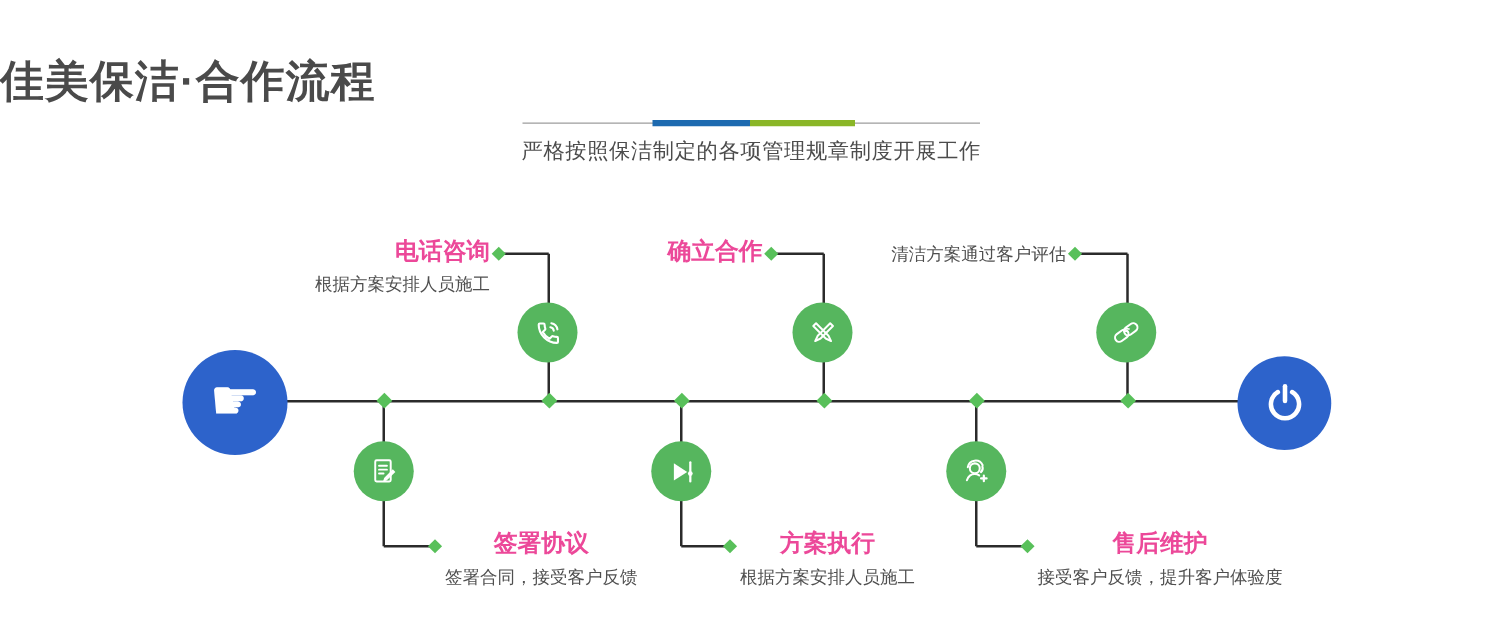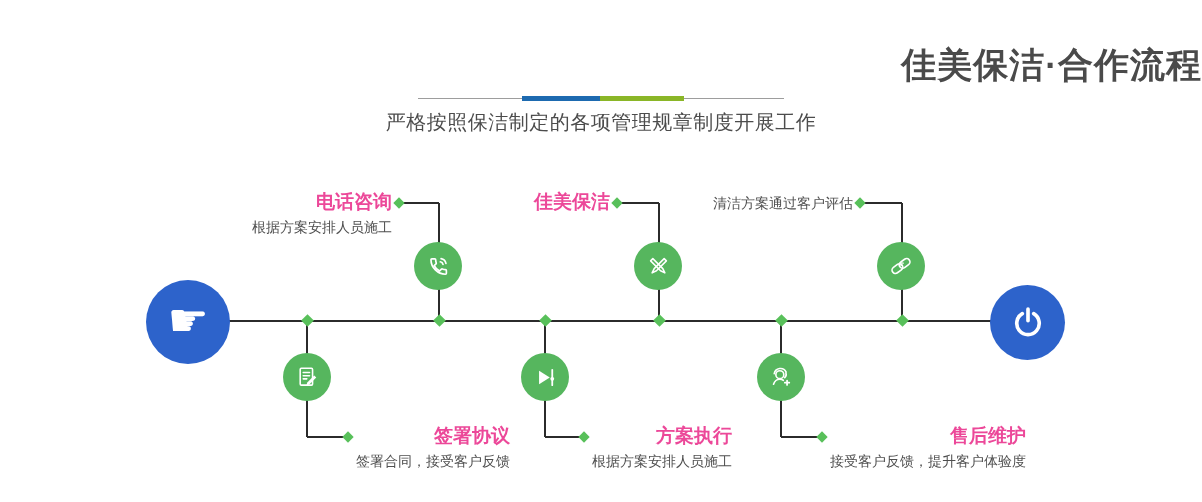--- a/index.html
+++ b/index.html
@@ -2,52 +2,52 @@
 <html><head>
 <meta charset="utf-8">
 <style>
   html,body{margin:0;padding:0;background:#fff;}
   .canvas{
     position:relative;width:1202px;height:502px;background:#ffffff;
     font-family:"Liberation Sans","DejaVu Sans",sans-serif;overflow:hidden;
   }
   
   .title{
-    position:absolute;left:0;top:42px;width:100%;text-align:right;
+    position:absolute;left:0;top:42px;width:100%;text-align:left;
     font-size:35px;font-weight:bold;color:#4a4a4a;letter-spacing:1px;
   }
   .divider{position:absolute;left:418px;top:94px;width:366px;height:8px;}
   .divider-line{position:absolute;left:0;top:4px;width:366px;height:1px;background:#9d9d9d;}
   .divider-bar{position:absolute;top:2px;height:5px;}
   .bar-blue{left:104px;width:78px;background:#1d6ab0;}
   .bar-green{left:182px;width:84px;background:#8ab627;}
   .subtitle{
     position:absolute;left:0;top:109px;width:100%;text-align:center;
-    font-size:20px;color:#4c4c4c;letter-spacing:0.5px;
+    font-size:17px;color:#4c4c4c;letter-spacing:0.5px;
   }
   
   .mainline{position:absolute;left:190px;top:320px;width:838px;height:2px;background:#2b2b2b;z-index:1;}
   .vline{position:absolute;width:2px;background:#2b2b2b;z-index:1;}
   .hline{position:absolute;height:2px;background:#2b2b2b;z-index:1;}
   .diamond{position:absolute;background:#58c05a;transform:rotate(45deg);z-index:3;}
   .diamond.big{width:9px;height:9px;}
   .diamond.small{width:8px;height:8px;}
   
   .node{
     position:absolute;border-radius:50%;display:flex;align-items:center;justify-content:center;z-index:2;
   }
   .node.green{width:48px;height:48px;background:#56b65e;}
   .node.blue{background:#2d63cb;color:#fff;}
   .node.start{left:146px;top:280px;width:84px;height:84px;font-size:46px;}
   .node.end{left:990px;top:285px;width:75px;height:75px;}
   .hand-glyph{font-family:"DejaVu Sans",sans-serif;line-height:1;transform:translateY(-2px);}
   
   .step-label{position:absolute;z-index:2;white-space:nowrap;}
   .step-label.top{text-align:right;}
-  .step-label.bottom{text-align:right;}
+  .step-label.bottom{text-align:center;}
   .step-title{font-size:19px;font-weight:bold;color:#ec4899;line-height:24px;}
   .step-desc{font-size:14px;color:#4f4f4f;line-height:20px;margin-top:3px;}
   svg{display:block;}
 </style>
 </head>
 <body>
 
 <div class="canvas">
 
   <div class="title">佳美保洁·合作流程</div>
@@ -163,21 +163,21 @@
         <path d="M15.3 16.9h3.8M17.2 15v3.8" stroke-width="1.5"></path>
       </svg>
     </span>
   </div>
 
   <div class="step-label top" style="right:810px;top:190px">
     <div class="step-title">电话咨询</div>
     <div class="step-desc">根据方案安排人员施工</div>
   </div>
   <div class="step-label top" style="right:592px;top:190px">
-    <div class="step-title">佳美保洁</div>
+    <div class="step-title">确立合作</div>
   </div>
   <div class="step-label top" style="right:349px;top:190px">
     <div class="step-desc">清洁方案通过客户评估</div>
   </div>
 
   <div class="step-label bottom" style="left:356px;top:424px">
     <div class="step-title">签署协议</div>
     <div class="step-desc">签署合同，接受客户反馈</div>
   </div>
   <div class="step-label bottom" style="left:830px;top:424px">

